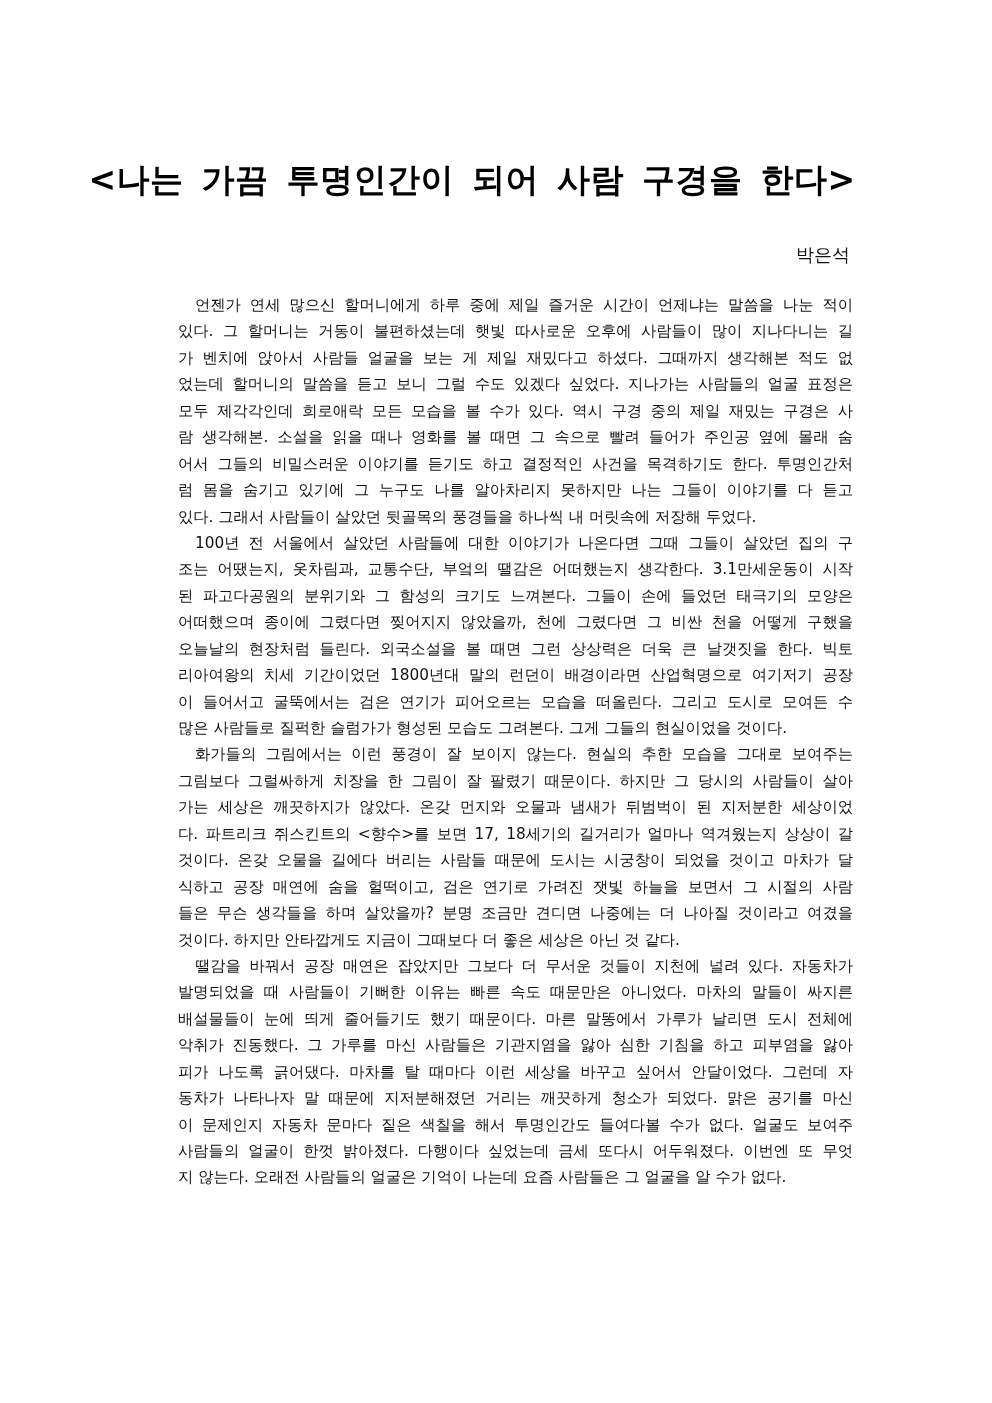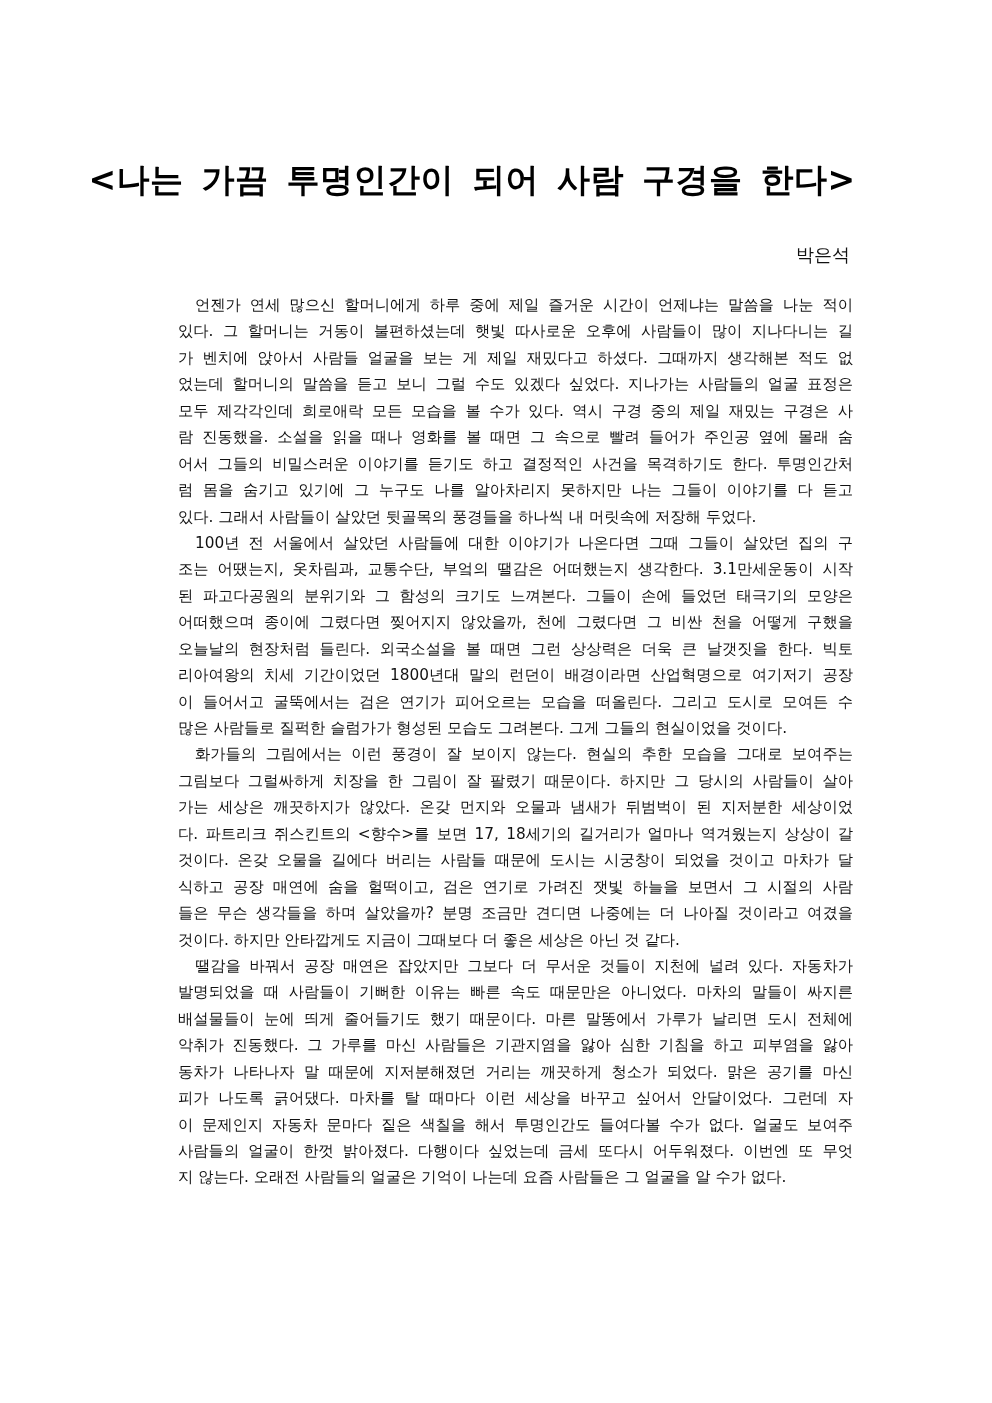--- a/index.html
+++ b/index.html
@@ -30,21 +30,21 @@
   <div class="author">박은석</div>
 
   <div class="body">
 
     <div>
       <div class="line indent">언젠가 연세 많으신 할머니에게 하루 중에 제일 즐거운 시간이 언제냐는 말씀을 나눈 적이</div>
       <div class="line">있다. 그 할머니는 거동이 불편하셨는데 햇빛 따사로운 오후에 사람들이 많이 지나다니는 길</div>
       <div class="line">가 벤치에 앉아서 사람들 얼굴을 보는 게 제일 재밌다고 하셨다. 그때까지 생각해본 적도 없</div>
       <div class="line">었는데 할머니의 말씀을 듣고 보니 그럴 수도 있겠다 싶었다. 지나가는 사람들의 얼굴 표정은</div>
       <div class="line">모두 제각각인데 희로애락 모든 모습을 볼 수가 있다. 역시 구경 중의 제일 재밌는 구경은 사</div>
-      <div class="line">람 진동했을. 소설을 읽을 때나 영화를 볼 때면 그 속으로 빨려 들어가 주인공 옆에 몰래 숨</div>
+      <div class="line">람 생각해본. 소설을 읽을 때나 영화를 볼 때면 그 속으로 빨려 들어가 주인공 옆에 몰래 숨</div>
       <div class="line">어서 그들의 비밀스러운 이야기를 듣기도 하고 결정적인 사건을 목격하기도 한다. 투명인간처</div>
       <div class="line">럼 몸을 숨기고 있기에 그 누구도 나를 알아차리지 못하지만 나는 그들이 이야기를 다 듣고</div>
       <div class="line last">있다. 그래서 사람들이 살았던 뒷골목의 풍경들을 하나씩 내 머릿속에 저장해 두었다.</div>
     </div>
 
     <div>
       <div class="line indent">100년 전 서울에서 살았던 사람들에 대한 이야기가 나온다면 그때 그들이 살았던 집의 구</div>
       <div class="line">조는 어땠는지, 옷차림과, 교통수단, 부엌의 땔감은 어떠했는지 생각한다. 3.1만세운동이 시작</div>
       <div class="line">된 파고다공원의 분위기와 그 함성의 크기도 느껴본다. 그들이 손에 들었던 태극기의 모양은</div>
       <div class="line">어떠했으며 종이에 그렸다면 찢어지지 않았을까, 천에 그렸다면 그 비싼 천을 어떻게 구했을</div>
@@ -63,20 +63,20 @@
       <div class="line">식하고 공장 매연에 숨을 헐떡이고, 검은 연기로 가려진 잿빛 하늘을 보면서 그 시절의 사람</div>
       <div class="line">들은 무슨 생각들을 하며 살았을까? 분명 조금만 견디면 나중에는 더 나아질 것이라고 여겼을</div>
       <div class="line last">것이다. 하지만 안타깝게도 지금이 그때보다 더 좋은 세상은 아닌 것 같다.</div>
     </div>
 
     <div>
       <div class="line indent">땔감을 바꿔서 공장 매연은 잡았지만 그보다 더 무서운 것들이 지천에 널려 있다. 자동차가</div>
       <div class="line">발명되었을 때 사람들이 기뻐한 이유는 빠른 속도 때문만은 아니었다. 마차의 말들이 싸지른</div>
       <div class="line">배설물들이 눈에 띄게 줄어들기도 했기 때문이다. 마른 말똥에서 가루가 날리면 도시 전체에</div>
       <div class="line">악취가 진동했다. 그 가루를 마신 사람들은 기관지염을 앓아 심한 기침을 하고 피부염을 앓아</div>
+      <div class="line">피가 나도록 긁어댔다. 마차를 탈 때마다 이런 세상을 바꾸고 싶어서 안달이었다. 그런데 자</div>
       <div class="line">동차가 나타나자 말 때문에 지저분해졌던 거리는 깨끗하게 청소가 되었다. 맑은 공기를 마신</div>
-      <div class="line">피가 나도록 긁어댔다. 마차를 탈 때마다 이런 세상을 바꾸고 싶어서 안달이었다. 그런데 자</div>
       <div class="line">이 문제인지 자동차 문마다 짙은 색칠을 해서 투명인간도 들여다볼 수가 없다. 얼굴도 보여주</div>
       <div class="line">사람들의 얼굴이 한껏 밝아졌다. 다행이다 싶었는데 금세 또다시 어두워졌다. 이번엔 또 무엇</div>
       <div class="line last">지 않는다. 오래전 사람들의 얼굴은 기억이 나는데 요즘 사람들은 그 얼굴을 알 수가 없다.</div>
     </div>
   </div>
 </div>
 
 </body></html>

